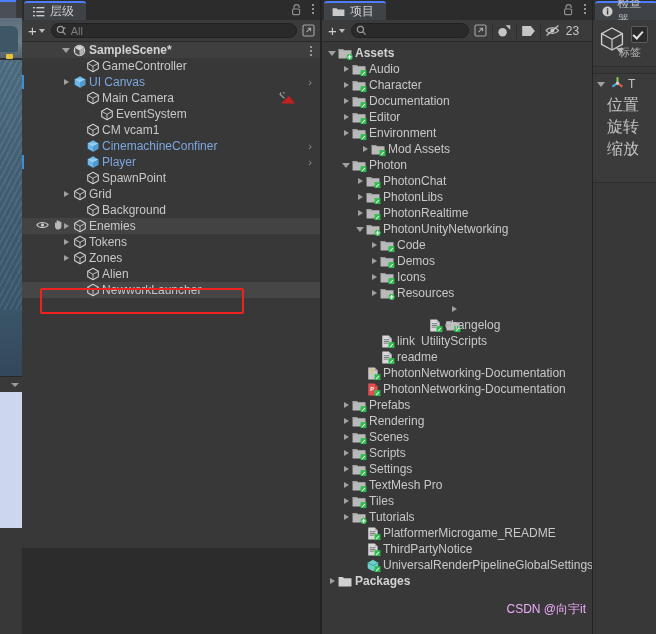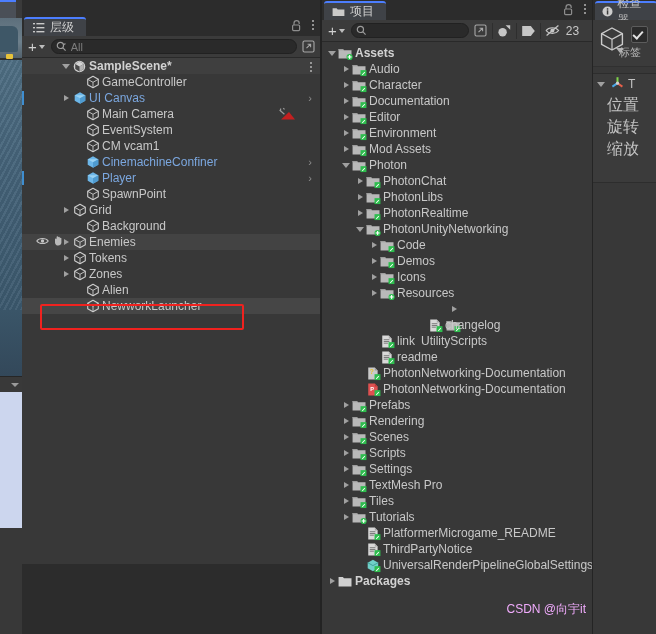--- a/index.html
+++ b/index.html
@@ -118,21 +118,21 @@
       <div class="sv-water"></div>
       <div class="sv-deep"></div>
       <div class="sv-bar">
           <div class="tri"></div>
         </div>
       <div class="sv-game"></div>
     </div>
     <div class="sv-bottom"></div>
   </div>
 
-  <div class="panel" id="hier" style="left:22px;top:16px;width:298px;height:548px;">
+  <div class="panel" id="hier" style="left:22px;top:0;width:298px;height:548px;">
 
     <div class="panel-tabbar">
       <div class="tab">
         <span class="tab-icon">
           <svg width="12" height="12" viewBox="0 0 12 12">
             <rect x="0" y="1" width="2" height="1.4" fill="#c9c9c9"></rect>
               <rect x="3.4" y="1" width="8" height="1.4" fill="#c9c9c9"></rect>
             <rect x="0" y="5" width="2" height="1.4" fill="#c9c9c9"></rect>
               <rect x="3.4" y="5" width="8" height="1.4" fill="#c9c9c9"></rect>
             <rect x="0" y="9" width="2" height="1.4" fill="#c9c9c9"></rect>
@@ -236,21 +236,21 @@
               <path d="M7 1.3 L12.3 4.3 L12.3 9.7 L7 12.7 L1.7 9.7 L1.7 4.3 Z" fill="none" stroke="#cdcdcd" stroke-width="1.1" stroke-linejoin="round"></path>
               <path d="M1.7 4.3 L7 7.3 L12.3 4.3 M7 7.3 L7 12.7" fill="none" stroke="#cdcdcd" stroke-width="0.9"></path>
             </svg>
           </span>
           <span class="label">Main Camera</span>
           <span style="position:absolute;right:22px;top:1px;"><svg width="20" height="15" viewBox="0 0 20 15">
               <path d="M3 12.4 L11 5 L17 12.4 Z" fill="#c42020"></path>
               <path d="M1.6 3 L6.4 7.2 M2.6 1.6 L2.6 4.4 M5.2 1.2 L6.6 2.4" stroke="#9a9a9a" stroke-width="1.2" fill="none"></path>
             </svg></span>
         </div>
-        <div class="row" style="width: 298px;">
+        <div class="row" style="width: 298px; padding-left: 14px;">
           <span style="width:51px;flex:0 0 auto;"></span>
           <span style="width:12px;flex:0 0 auto;"></span>
           <span class="ico">
             <svg width="14" height="14" viewBox="0 0 14 14">
               <path d="M7 1.3 L12.3 4.3 L12.3 9.7 L7 12.7 L1.7 9.7 L1.7 4.3 Z" fill="none" stroke="#cdcdcd" stroke-width="1.1" stroke-linejoin="round"></path>
               <path d="M1.7 4.3 L7 7.3 L12.3 4.3 M7 7.3 L7 12.7" fill="none" stroke="#cdcdcd" stroke-width="0.9"></path>
             </svg>
           </span>
           <span class="label">EventSystem</span>
         </div>
@@ -571,21 +571,21 @@
               <path d="M0.6 2.6 h4.6 l1.2 1.5 h8.0 v8.6 h-13.8 z" fill="#b9b9b9"></path>
               <path d="M0.6 2.6 h4.6 l1.2 1.5 h-5.8 z" fill="#9d9d9d"></path>
               <g>
                 <rect x="9.1" y="8.2" width="6.3" height="6.3" fill="#2ebd4e"></rect>
                 <path d="M10.6 12.9 L13.4 10.0 L14.0 10.6 L11.2 13.5 Z" fill="#fff"></path>
               </g>
             </svg>
           </span>
           <span class="label">Environment</span>
         </div>
-        <div class="row" style="width: 264px;">
+        <div class="row" style="width: 264px; padding-left: 19px;">
           <span style="width:18px;flex:0 0 auto;"></span>
           <span class="arrow">
             <span class="t"></span>
           </span>
           <span class="ico">
             <svg width="16" height="15" viewBox="0 0 16 15">
               <path d="M0.6 2.6 h4.6 l1.2 1.5 h8.0 v8.6 h-13.8 z" fill="#b9b9b9"></path>
               <path d="M0.6 2.6 h4.6 l1.2 1.5 h-5.8 z" fill="#9d9d9d"></path>
               <g>
                 <rect x="9.1" y="8.2" width="6.3" height="6.3" fill="#2ebd4e"></rect>

